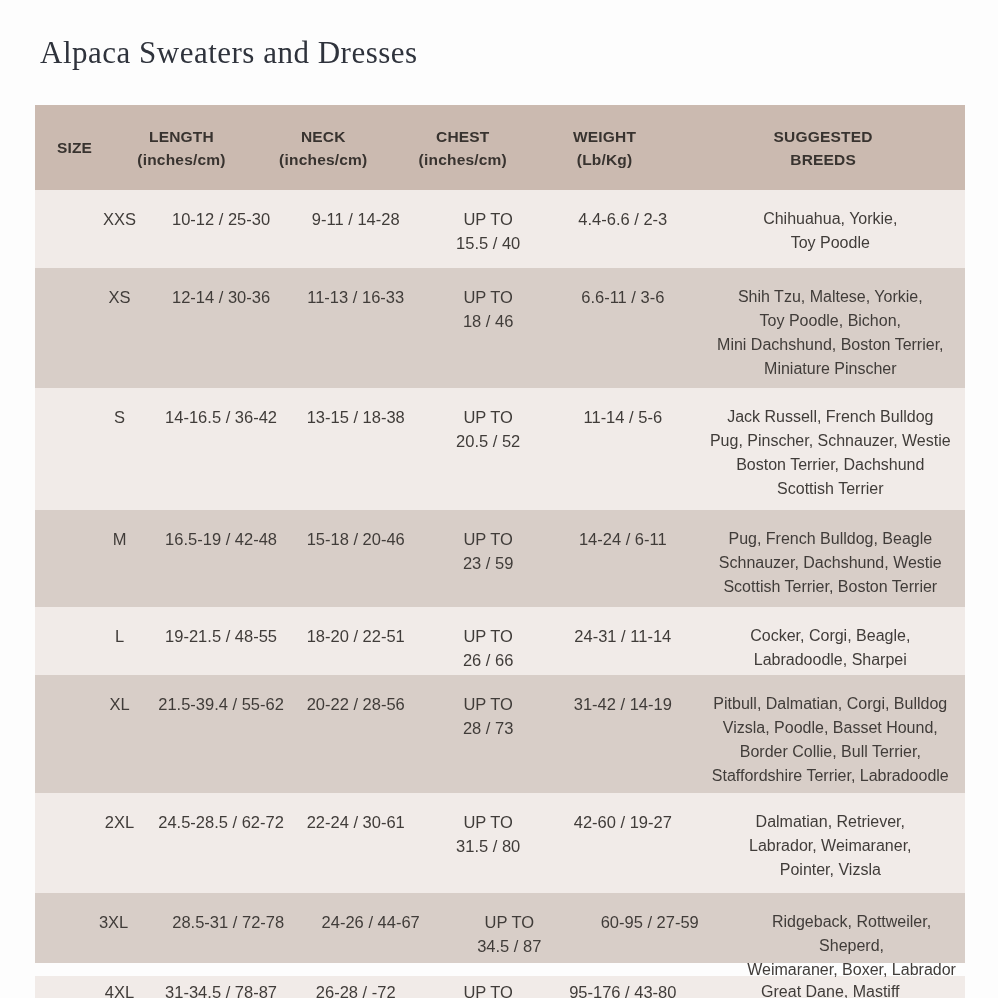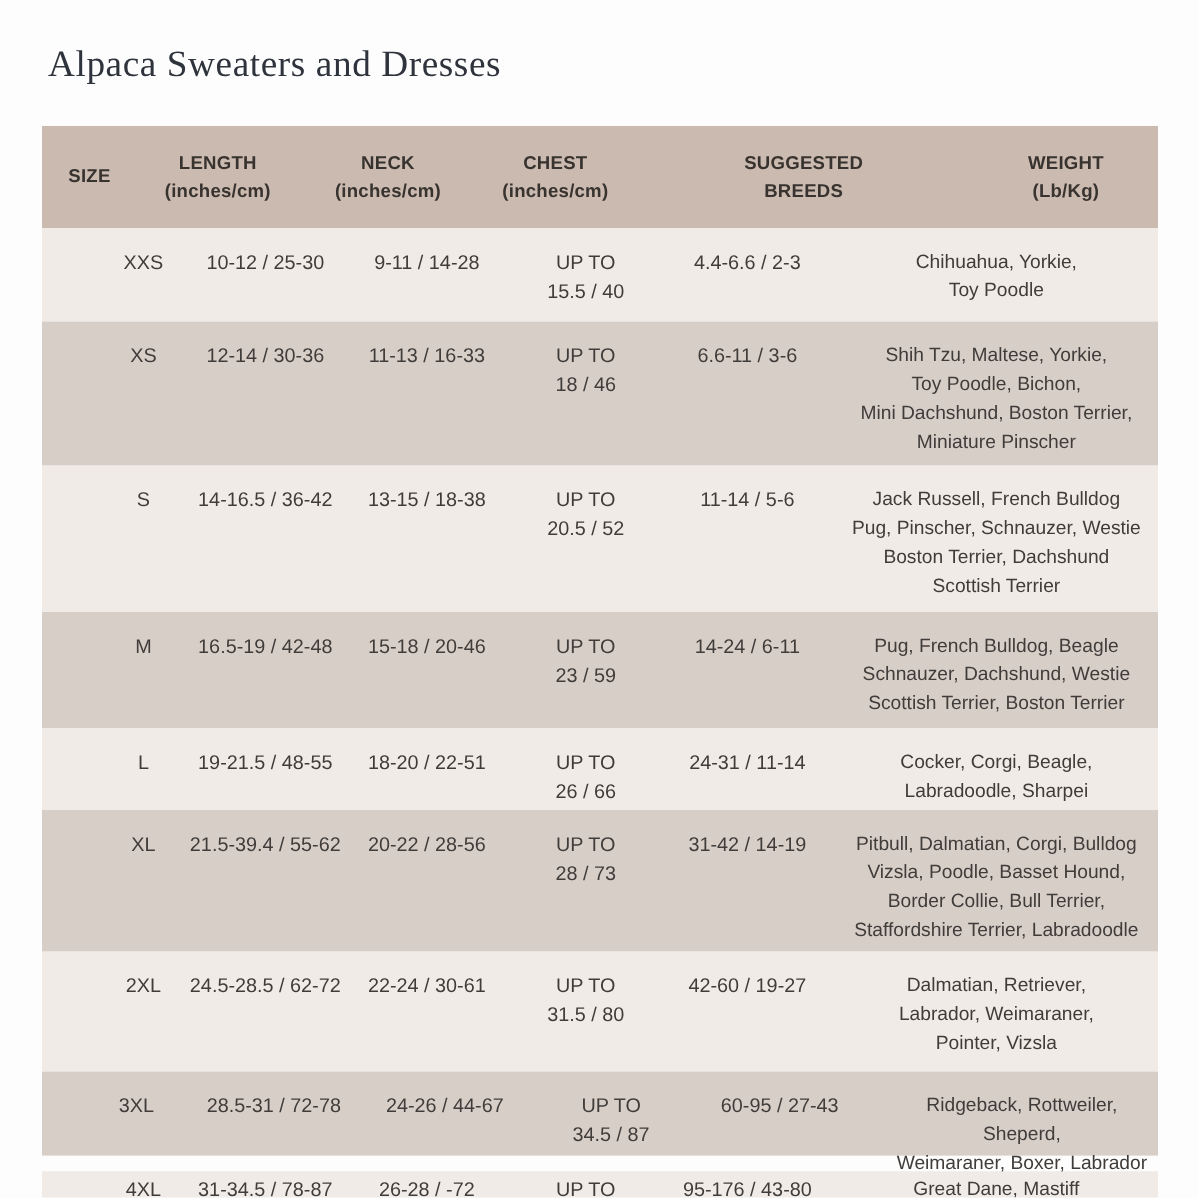--- a/index.html
+++ b/index.html
@@ -109,27 +109,27 @@
         <span>(inches/cm)</span>
       </div>
       <div class="cell c-neck">
         <span>NECK</span>
         <span>(inches/cm)</span>
       </div>
       <div class="cell c-chest">
         <span>CHEST</span>
         <span>(inches/cm)</span>
       </div>
+      <div class="cell c-weight">
+        <span>WEIGHT</span>
+        <span>(Lb/Kg)</span>
+      </div>
       <div class="cell c-breeds">
         <span>SUGGESTED</span>
         <span>BREEDS</span>
-      </div>
-      <div class="cell c-weight">
-        <span>WEIGHT</span>
-        <span>(Lb/Kg)</span>
       </div>
     </div>
 
     <div class="tbody" id="tbody">
   <div class="row">
     <div class="cell c-size">XXS</div>
     <div class="cell c-length">10-12 / 25-30</div>
     <div class="cell c-neck">9-11 / 14-28</div>
     <div class="cell c-chest">UP TO
 15.5 / 40</div>
@@ -211,21 +211,21 @@
 Labrador, Weimaraner,
 Pointer, Vizsla</div>
   </div>
 
   <div class="row">
     <div class="cell c-size">3XL</div>
     <div class="cell c-length">28.5-31 / 72-78</div>
     <div class="cell c-neck">24-26 / 44-67</div>
     <div class="cell c-chest">UP TO
 34.5 / 87</div>
-    <div class="cell c-weight">60-95 / 27-43</div>
+    <div class="cell c-weight">60-95 / 27-59</div>
     <div class="cell c-breeds">Ridgeback, Rottweiler, Sheperd,
 Weimaraner, Boxer, Labrador</div>
   </div>
 
   <div class="row">
     <div class="cell c-size">4XL</div>
     <div class="cell c-length">31-34.5 / 78-87</div>
     <div class="cell c-neck">26-28 / -72</div>
     <div class="cell c-chest">UP TO</div>
     <div class="cell c-weight">95-176 / 43-80</div>

